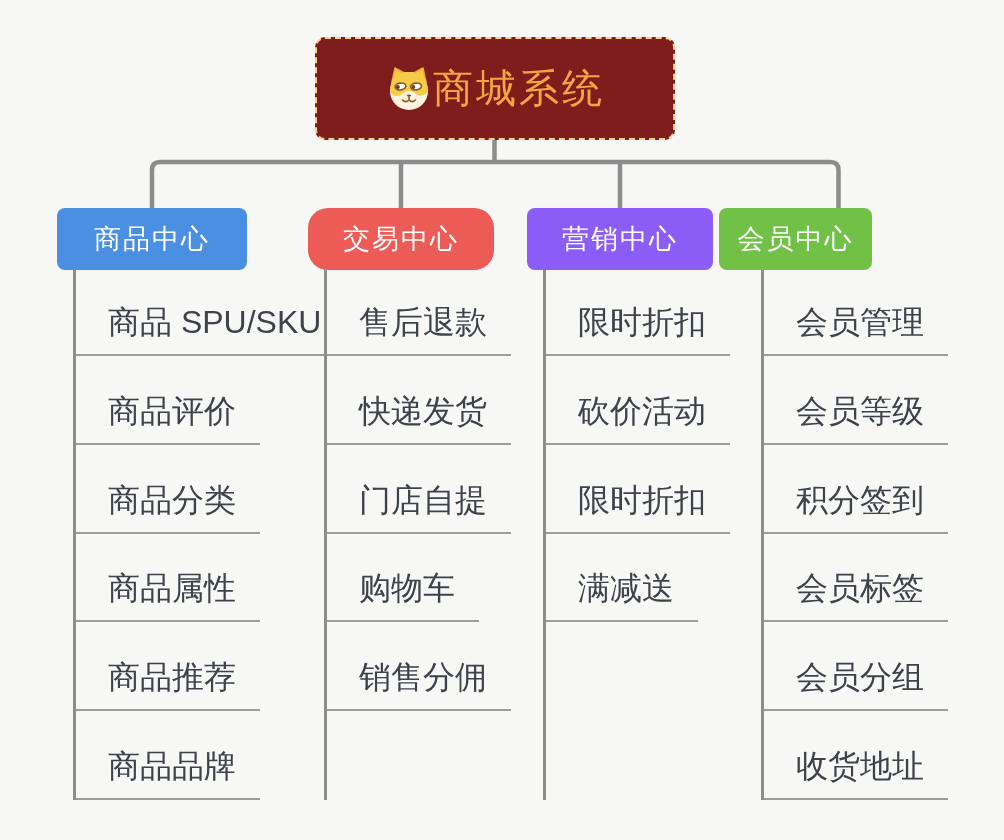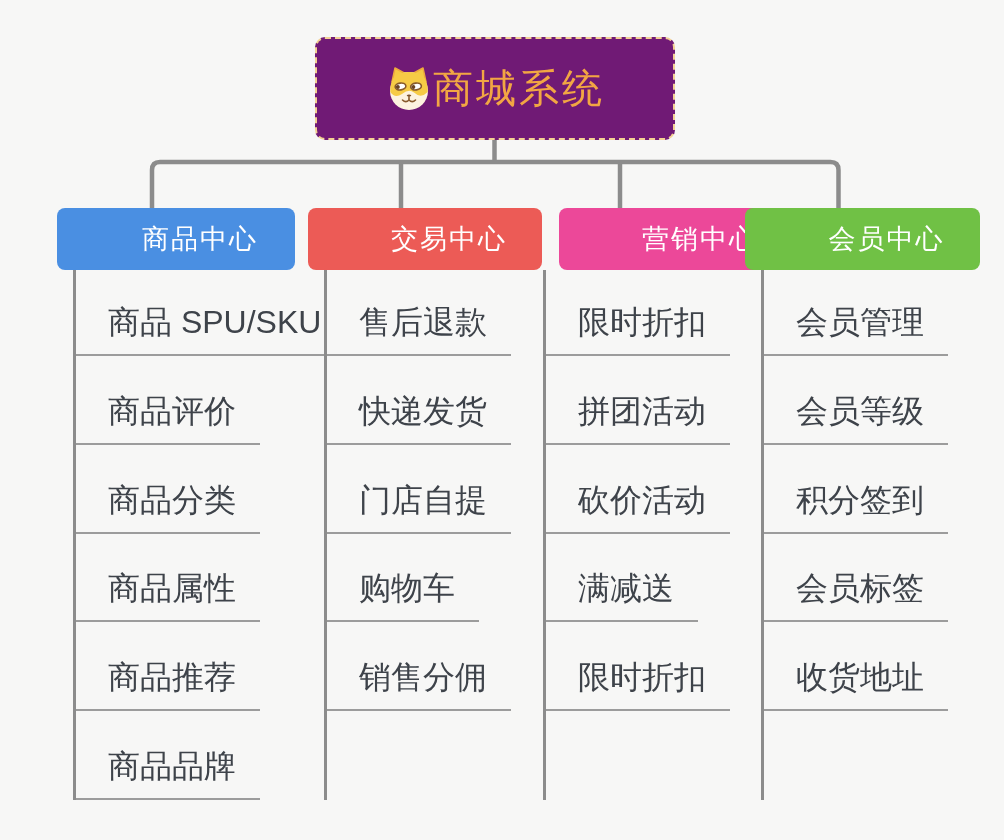--- a/index.html
+++ b/index.html
@@ -4,41 +4,41 @@
 <style>
   html,body{margin:0;padding:0;}
   body{
     width:1004px;height:840px;position:relative;overflow:hidden;
     background:#f7f7f6;
     font-family:"Liberation Sans","DejaVu Sans",sans-serif;
   }
   
   .root-node{
     position:absolute;left:315px;top:37px;width:360px;height:103px;
-    background:#701a75;border:2px dashed #f3d193;border-radius:10px;
+    background:#7f1d1d;border:2px dashed #f3d193;border-radius:10px;
     box-sizing:border-box;
     display:flex;align-items:center;justify-content:center;gap:0;
   }
   .root-node .title{
     color:#f2a643;font-size:40px;letter-spacing:3px;font-weight:500;
     white-space:nowrap;
   }
   .root-node svg{display:block;}
   
   svg.connectors{position:absolute;left:0;top:0;pointer-events:none;}
   
   .branch-box{
     position:absolute;top:208px;height:62px;border-radius:8px;
     display:flex;align-items:center;justify-content:center;
-    color:#ffffff;font-size:27px;letter-spacing:2px;white-space:nowrap;padding-left:48px;
+    color:#ffffff;font-size:27px;letter-spacing:2px;white-space:nowrap;
   }
   .branch-0{left:57px;width:190px;}
   .branch-1{left:308px;width:186px;}
   .branch-2{left:527px;width:186px;}
-  .branch-3{left:745px;width:187px;}
+  .branch-3{left:719px;width:153px;}
   
   .item-col{
     position:absolute;top:270px;height:530px;
     border-left:3px solid #8c8c8c;
     margin:0;padding:0;list-style:none;
   }
   .col-0{left:73px;}
   .col-1{left:324px;}
   .col-2{left:543px;}
   .col-3{left:761px;}
@@ -81,24 +81,24 @@
       <path d="M21.6 30.2 Q24 28.6 26.4 30.2 Q24 33.6 21.6 30.2 Z" fill="#7a4e2a"></path>
       <path d="M24 32.5 L24 35 M17.5 35 Q20.8 38.2 24 35 Q27.2 38.2 30.5 35" stroke="#875a2b" stroke-width="1.6" fill="none" stroke-linecap="round"></path>
     </svg>
   </span>
   <span class="title">商城系统</span>
 </div>
 
 <div class="branch-box branch-0" style="background-color: rgb(74, 143, 226);">
   <span>商品中心</span>
 </div>
-<div class="branch-box branch-1" style="background-color: rgb(236, 91, 86);">
+<div class="branch-box branch-1" style="background-color: rgb(236, 91, 86); border-radius: 20px;">
   <span>交易中心</span>
 </div>
-<div class="branch-box branch-2" style="background-color: #ec4899; margin-left: 32px;">
+<div class="branch-box branch-2" style="background-color: #8b5cf6;">
   <span>营销中心</span>
 </div>
 <div class="branch-box branch-3" style="background-color: rgb(112, 193, 69);">
   <span>会员中心</span>
 </div>
 
 <ul class="item-col col-0">
   <li>商品 SPU/SKU</li>
   <li>商品评价</li>
   <li>商品分类</li>
@@ -108,24 +108,24 @@
 </ul>
 <ul class="item-col col-1">
   <li>售后退款</li>
   <li>快递发货</li>
   <li>门店自提</li>
   <li>购物车</li>
   <li>销售分佣</li>
 </ul>
 <ul class="item-col col-2">
   <li>限时折扣</li>
-  <li>拼团活动</li>
   <li>砍价活动</li>
+  <li>限时折扣</li>
   <li>满减送</li>
-  <li>限时折扣</li>
 </ul>
 <ul class="item-col col-3">
   <li>会员管理</li>
   <li>会员等级</li>
   <li>积分签到</li>
   <li>会员标签</li>
+  <li>会员分组</li>
   <li>收货地址</li>
 </ul>
 
 </body></html>

